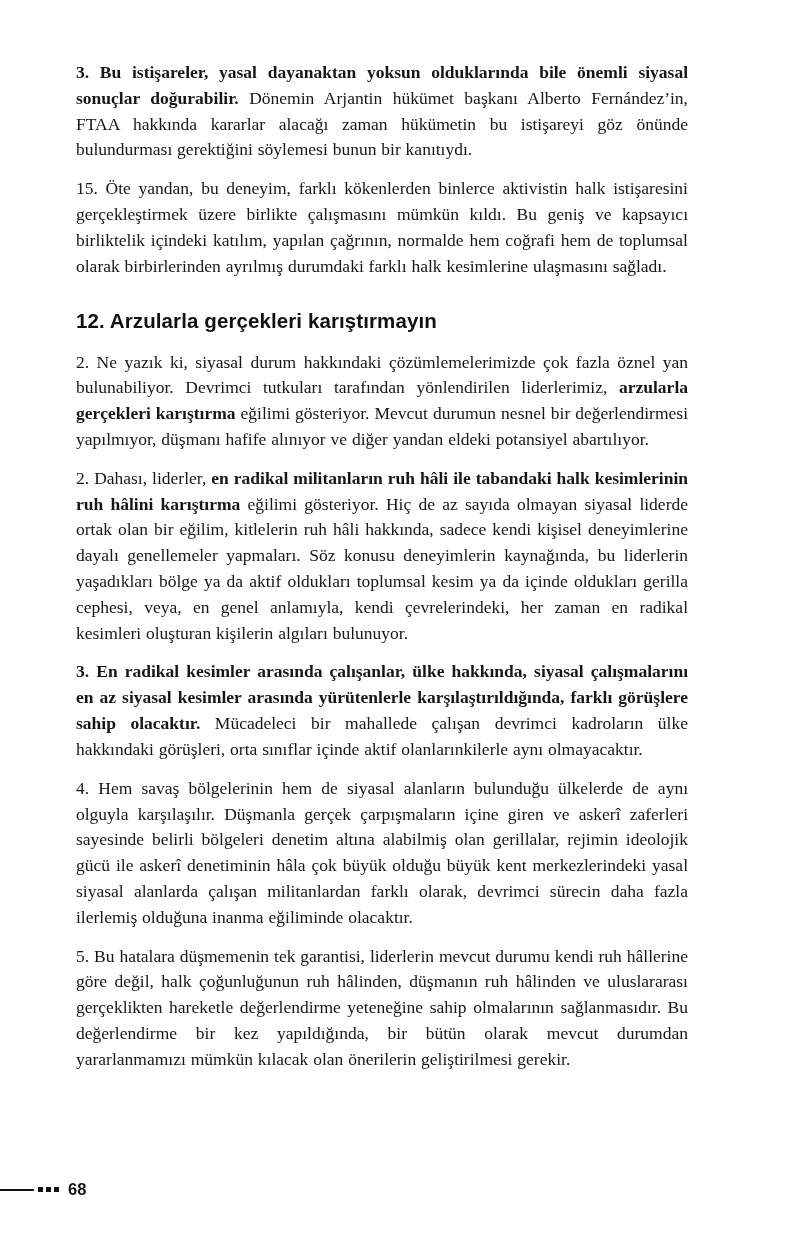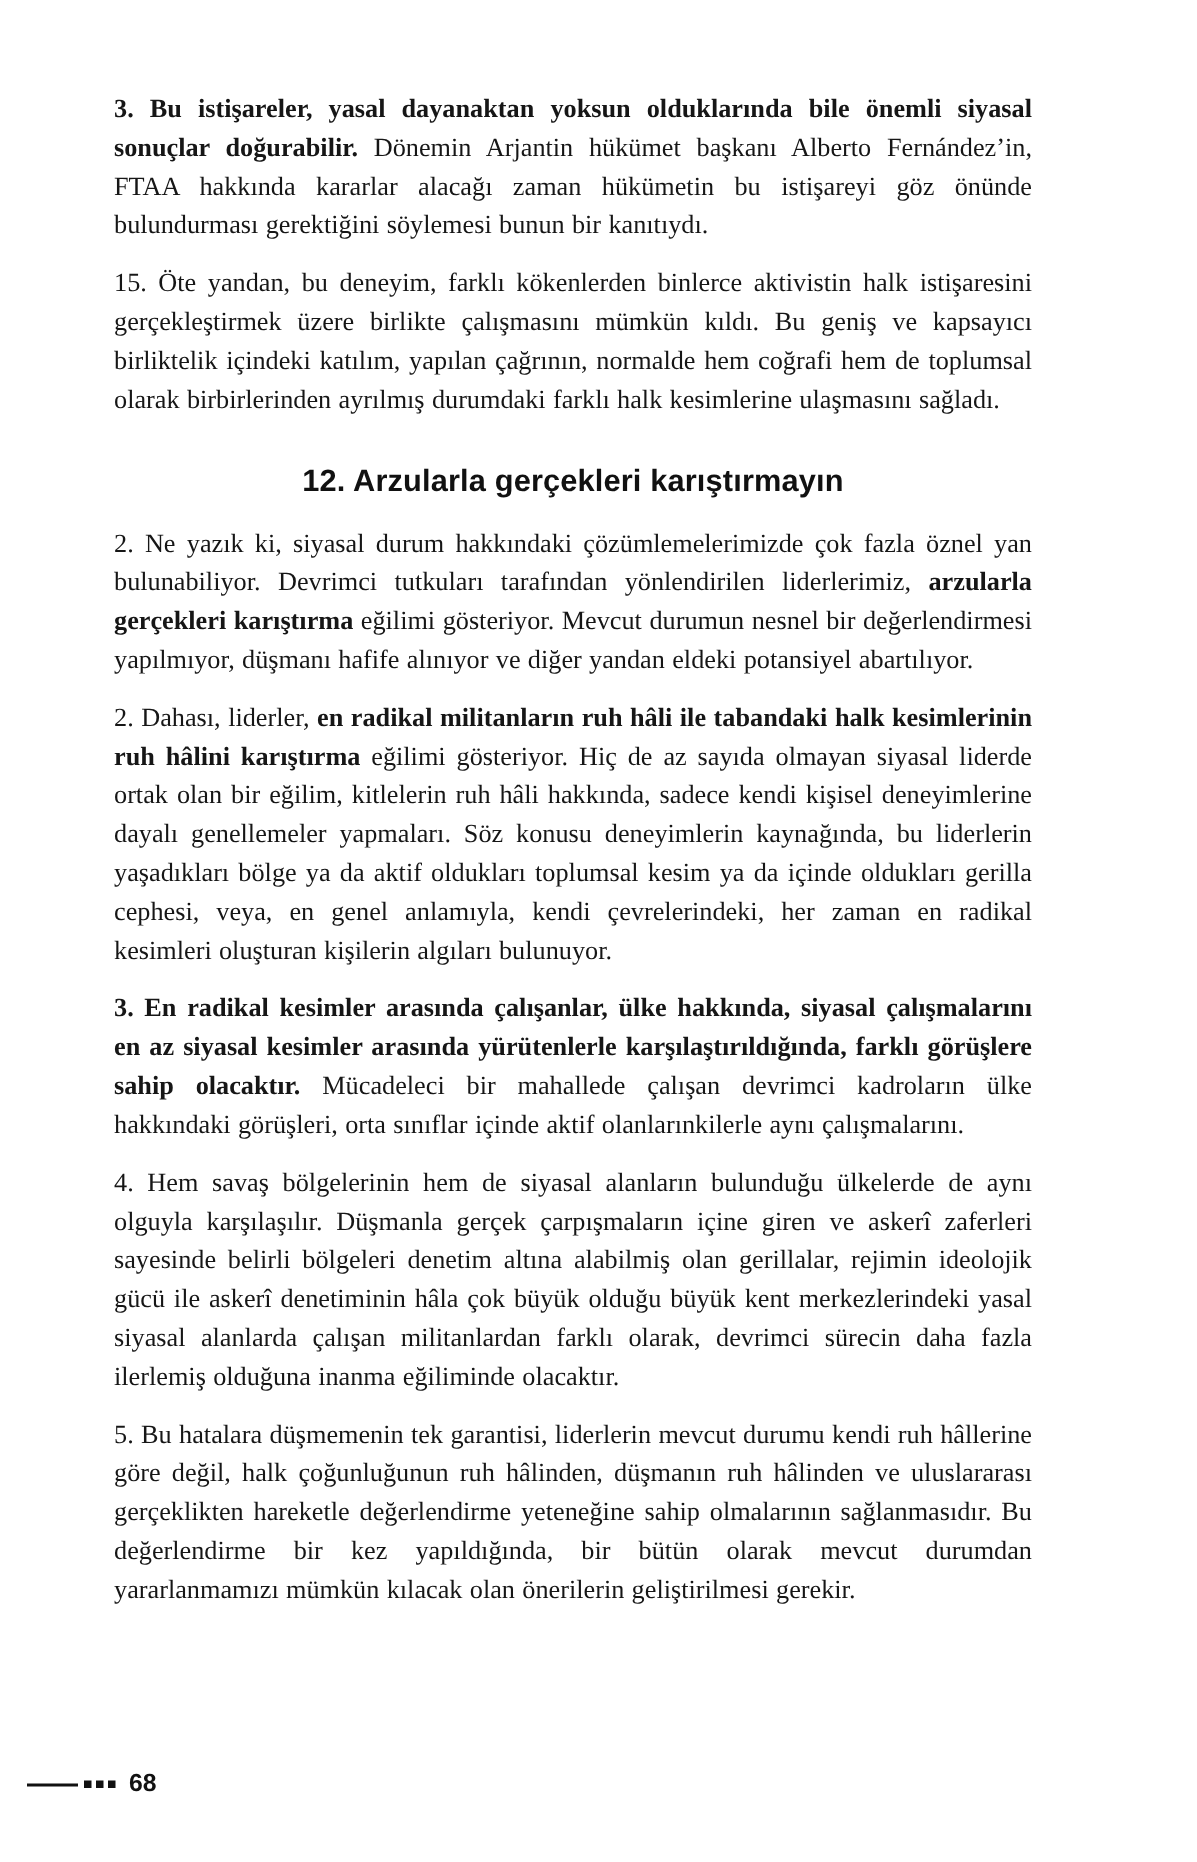--- a/index.html
+++ b/index.html
@@ -25,25 +25,24 @@
     word-spacing: 0.5px;
   }
   .page-body p b { font-weight: bold; }
   .section-heading {
     font-family: "Liberation Sans", sans-serif;
     font-size: 20.5px;
     font-weight: bold;
     color: #111111;
     margin: 29px 0 17px 0;
     letter-spacing: 0.1px;
-    text-align: center;
   }
   .footer {
     position: absolute;
-    left: 18px;
+    left: 0;
     bottom: 42px;
     display: flex;
     align-items: center;
   }
   .page-marker {
     display: flex;
     align-items: center;
   }
   .page-marker .bar {
     width: 34px;
@@ -68,21 +67,21 @@
 </head>
 <body>
 
 <div class="page">
   <main class="page-body">
       <p><b>3. Bu istişareler, yasal dayanaktan yoksun olduklarında bile önemli siyasal sonuçlar doğurabilir.</b><span> Dönemin Arjantin hükümet başkanı Alberto Fernández’in, FTAA hakkında kararlar alacağı zaman hükümetin bu istişareyi göz önünde bulundurması gerektiğini söylemesi bunun bir kanıtıydı.</span></p>
       <p><span>15. Öte yandan, bu deneyim, farklı kökenlerden binlerce aktivistin halk istişaresini gerçekleştirmek üzere birlikte çalışmasını mümkün kıldı. Bu geniş ve kapsayıcı birliktelik içindeki katılım, yapılan çağrının, normalde hem coğrafi hem de toplumsal olarak birbirlerinden ayrılmış durumdaki farklı halk kesimlerine ulaşmasını sağladı.</span></p>
       <h2 class="section-heading">12. Arzularla gerçekleri karıştırmayın</h2>
       <p><span>2. Ne yazık ki, siyasal durum hakkındaki çözümlemelerimizde çok fazla öznel yan bulunabiliyor. Devrimci tutkuları tarafından yönlendirilen liderlerimiz, </span><b>arzularla gerçekleri karıştırma</b><span> eğilimi gösteriyor. Mevcut durumun nesnel bir değerlendirmesi yapılmıyor, düşmanı hafife alınıyor ve diğer yandan eldeki potansiyel abartılıyor.</span></p>
       <p><span>2. Dahası, liderler, </span><b>en radikal militanların ruh hâli ile tabandaki halk kesimlerinin ruh hâlini karıştırma</b><span> eğilimi gösteriyor. Hiç de az sayıda olmayan siyasal liderde ortak olan bir eğilim, kitlelerin ruh hâli hakkında, sadece kendi kişisel deneyimlerine dayalı genellemeler yapmaları. Söz konusu deneyimlerin kaynağında, bu liderlerin yaşadıkları bölge ya da aktif oldukları toplumsal kesim ya da içinde oldukları gerilla cephesi, veya, en genel anlamıyla, kendi çevrelerindeki, her zaman en radikal kesimleri oluşturan kişilerin algıları bulunuyor.</span></p>
-      <p><b>3. En radikal kesimler arasında çalışanlar, ülke hakkında, siyasal çalışmalarını en az siyasal kesimler arasında yürütenlerle karşılaştırıldığında, farklı görüşlere sahip olacaktır.</b><span> Mücadeleci bir mahallede çalışan devrimci kadroların ülke hakkındaki görüşleri, orta sınıflar içinde aktif olanlarınkilerle aynı çalışmalarını.</span></p>
+      <p><b>3. En radikal kesimler arasında çalışanlar, ülke hakkında, siyasal çalışmalarını en az siyasal kesimler arasında yürütenlerle karşılaştırıldığında, farklı görüşlere sahip olacaktır.</b><span> Mücadeleci bir mahallede çalışan devrimci kadroların ülke hakkındaki görüşleri, orta sınıflar içinde aktif olanlarınkilerle aynı olmayacaktır.</span></p>
       <p><span>4. Hem savaş bölgelerinin hem de siyasal alanların bulunduğu ülkelerde de aynı olguyla karşılaşılır. Düşmanla gerçek çarpışmaların içine giren ve askerî zaferleri sayesinde belirli bölgeleri denetim altına alabilmiş olan gerillalar, rejimin ideolojik gücü ile askerî denetiminin hâla çok büyük olduğu büyük kent merkezlerindeki yasal siyasal alanlarda çalışan militanlardan farklı olarak, devrimci sürecin daha fazla ilerlemiş olduğuna inanma eğiliminde olacaktır.</span></p>
       <p><span>5. Bu hatalara düşmemenin tek garantisi, liderlerin mevcut durumu kendi ruh hâllerine göre değil, halk çoğunluğunun ruh hâlinden, düşmanın ruh hâlinden ve uluslararası gerçeklikten hareketle değerlendirme yeteneğine sahip olmalarının sağlanmasıdır. Bu değerlendirme bir kez yapıldığında, bir bütün olarak mevcut durumdan yararlanmamızı mümkün kılacak olan önerilerin geliştirilmesi gerekir.</span></p>
     </main>
 </div>
 
 <div class="footer">
   <span class="page-marker">
     <span class="bar"></span>
     <span class="sq"></span>
     <span class="sq"></span>

